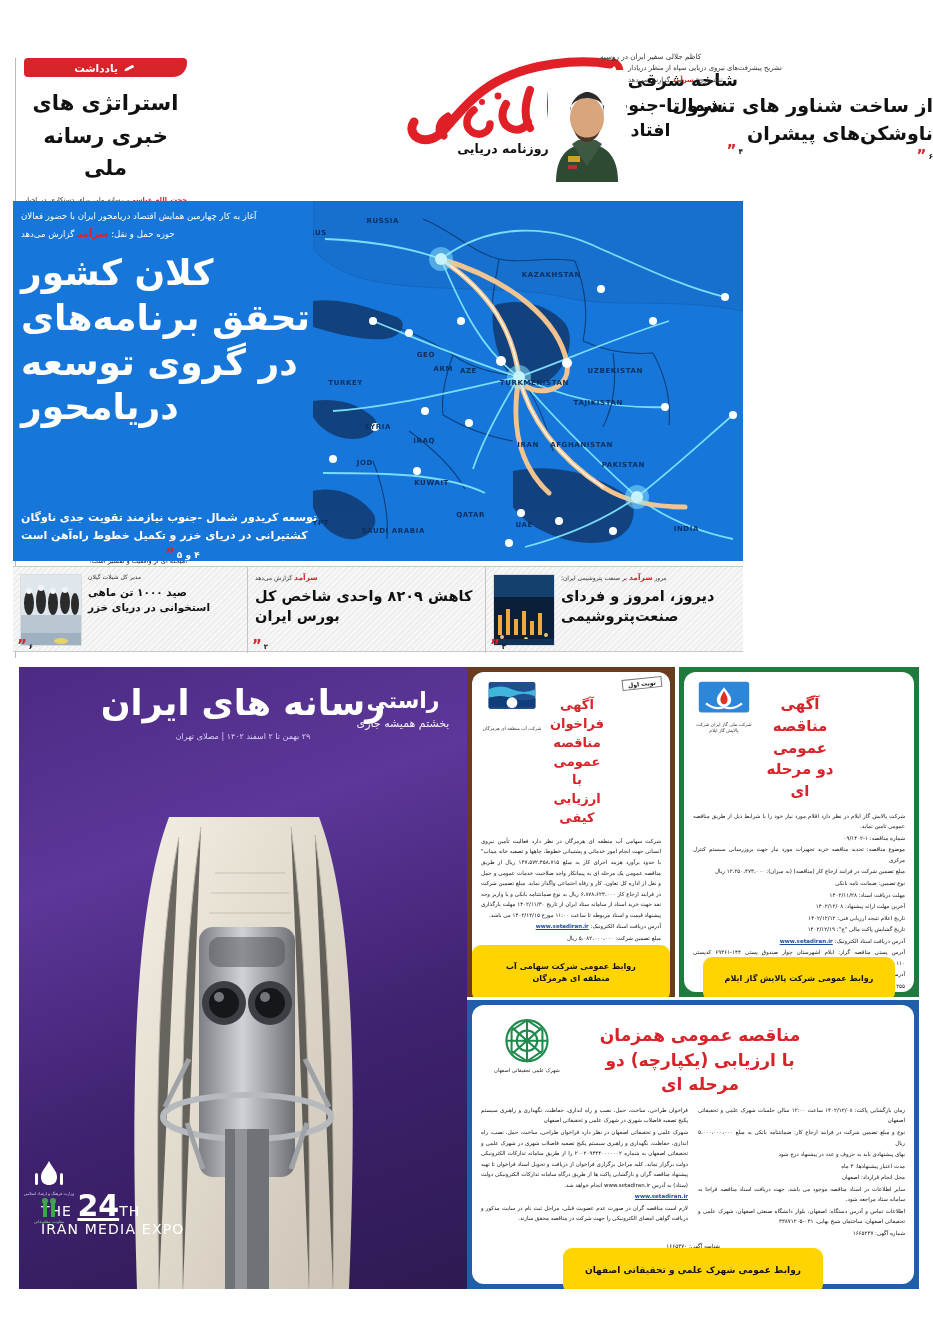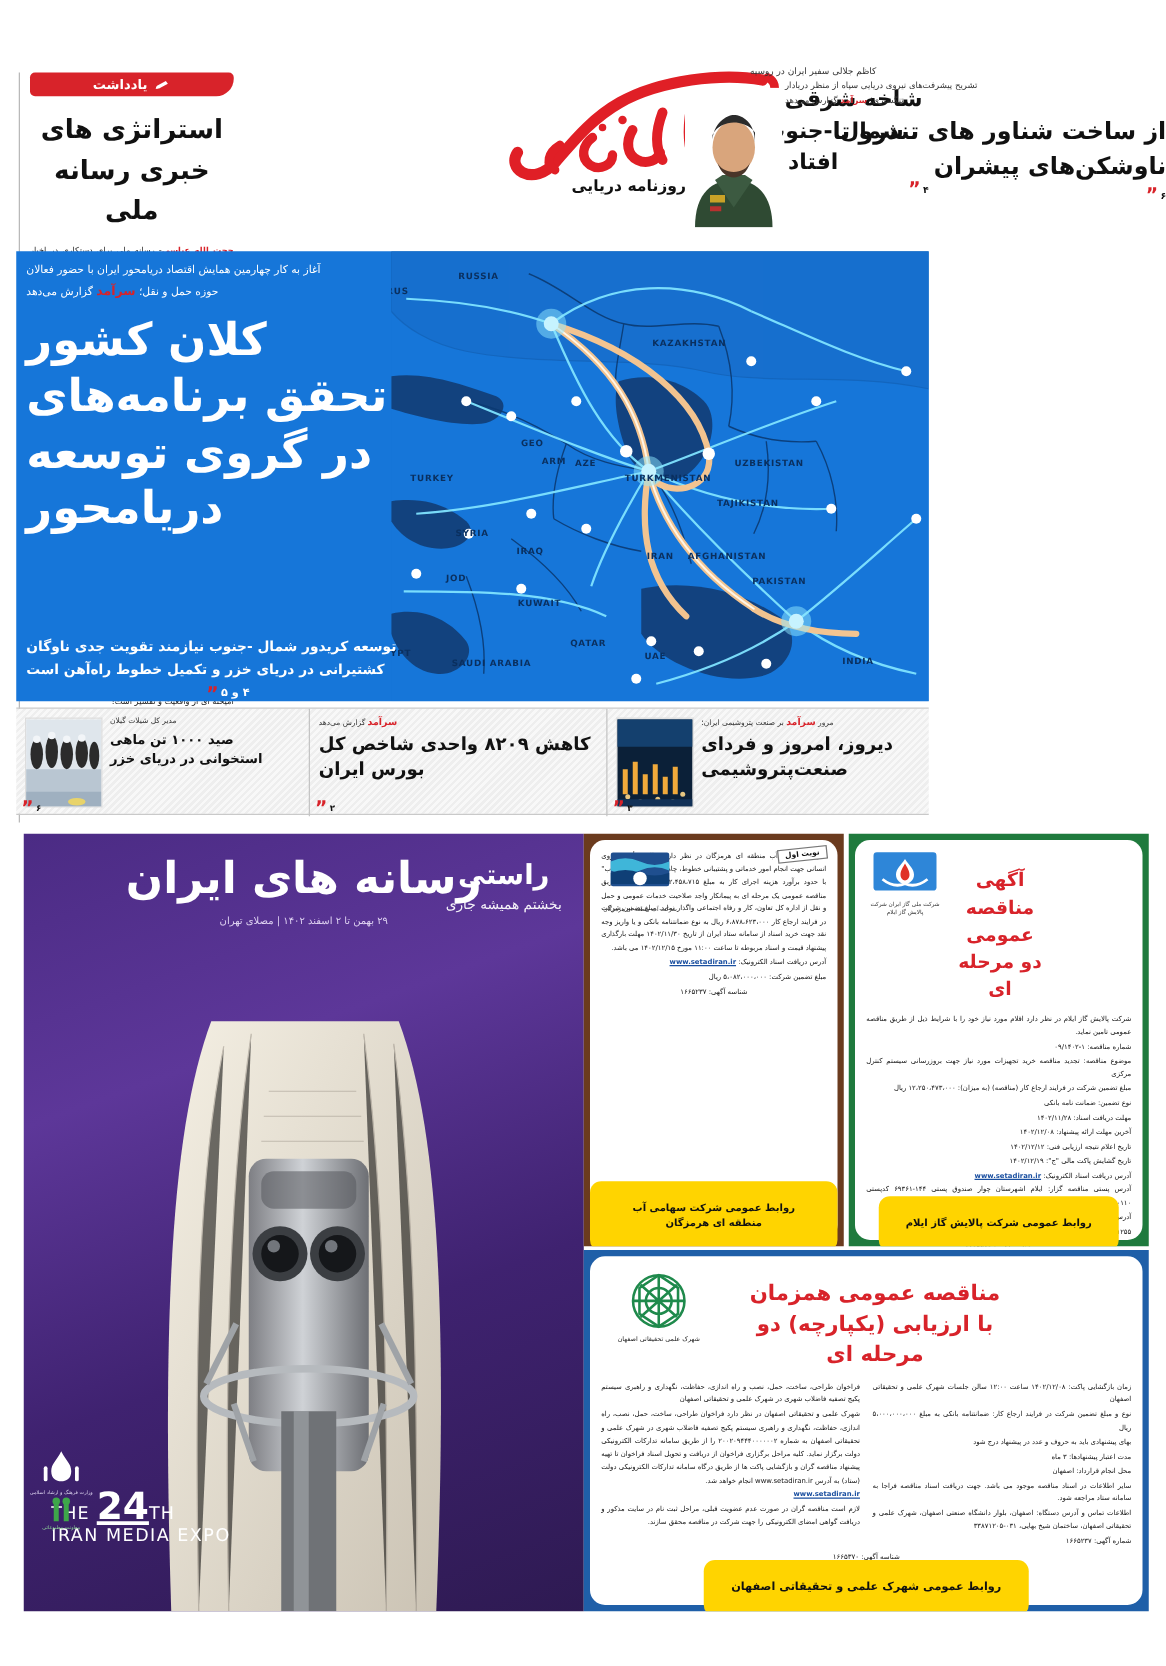--- a/index.html
+++ b/index.html
@@ -653,20 +653,21 @@
         <div class="ad-badge">نوبت اول</div>
         <div class="ad-logo">
           <svg viewBox="0 0 60 44" width="54" height="40">
             <rect x="4" y="2" width="52" height="30" rx="2" fill="#1f4f8f"></rect>
             <path d="M4 10 Q17 4 30 10 T56 10 V18 Q43 12 30 18 T4 18 Z" fill="#3fb6d9"></path>
             <path d="M4 20 Q17 15 30 20 T56 20 V30 H4 Z" fill="#0f3f76"></path>
             <circle cx="30" cy="25" r="6" fill="#ffffff"></circle>
           </svg>
           <div class="cap">شرکت آب منطقه ای هرمزگان</div>
         </div>
+        <div class="ad-title">آگهی فراخوان مناقصه عمومی با ارزیابی کیفی</div>
         <div class="ad-body">
           <p>شرکت سهامی آب منطقه ای هرمزگان در نظر دارد فعالیت تأمین نیروی انسانی جهت انجام امور خدماتی و پشتیبانی خطوط، چاهها و تصفیه خانه میناب" با حدود برآورد هزینه اجرای کار به مبلغ ۱۳۷،۵۷۲،۴۵۸،۷۱۵ ریال از طریق مناقصه عمومی یک مرحله ای به پیمانکار واجد صلاحیت خدمات عمومی و حمل و نقل از اداره کل تعاون، کار و رفاه اجتماعی واگذار نماید. مبلغ تضمین شرکت در فرایند ارجاع کار ۶،۸۷۸،۶۲۳،۰۰۰ ریال به نوع ضمانتنامه بانکی و یا واریز وجه نقد جهت خرید اسناد از سامانه ستاد ایران از تاریخ ۱۴۰۲/۱۱/۳۰ مهلت بارگذاری پیشنهاد قیمت و اسناد مربوطه تا ساعت ۱۱:۰۰ مورخ ۱۴۰۲/۱۲/۱۵ می باشد.</p>
           <p>
             آدرس دریافت اسناد الکترونیک:
             <span class="lnk">www.setadiran.ir</span>
           </p>
           <p>مبلغ تضمین شرکت: ۵،۰۸۲،۰۰۰،۰۰۰ ریال</p>
         </div>
         <div class="ad-id">شناسه آگهی: ۱۶۶۵۲۳۷</div>
         <div class="ad-footer">

